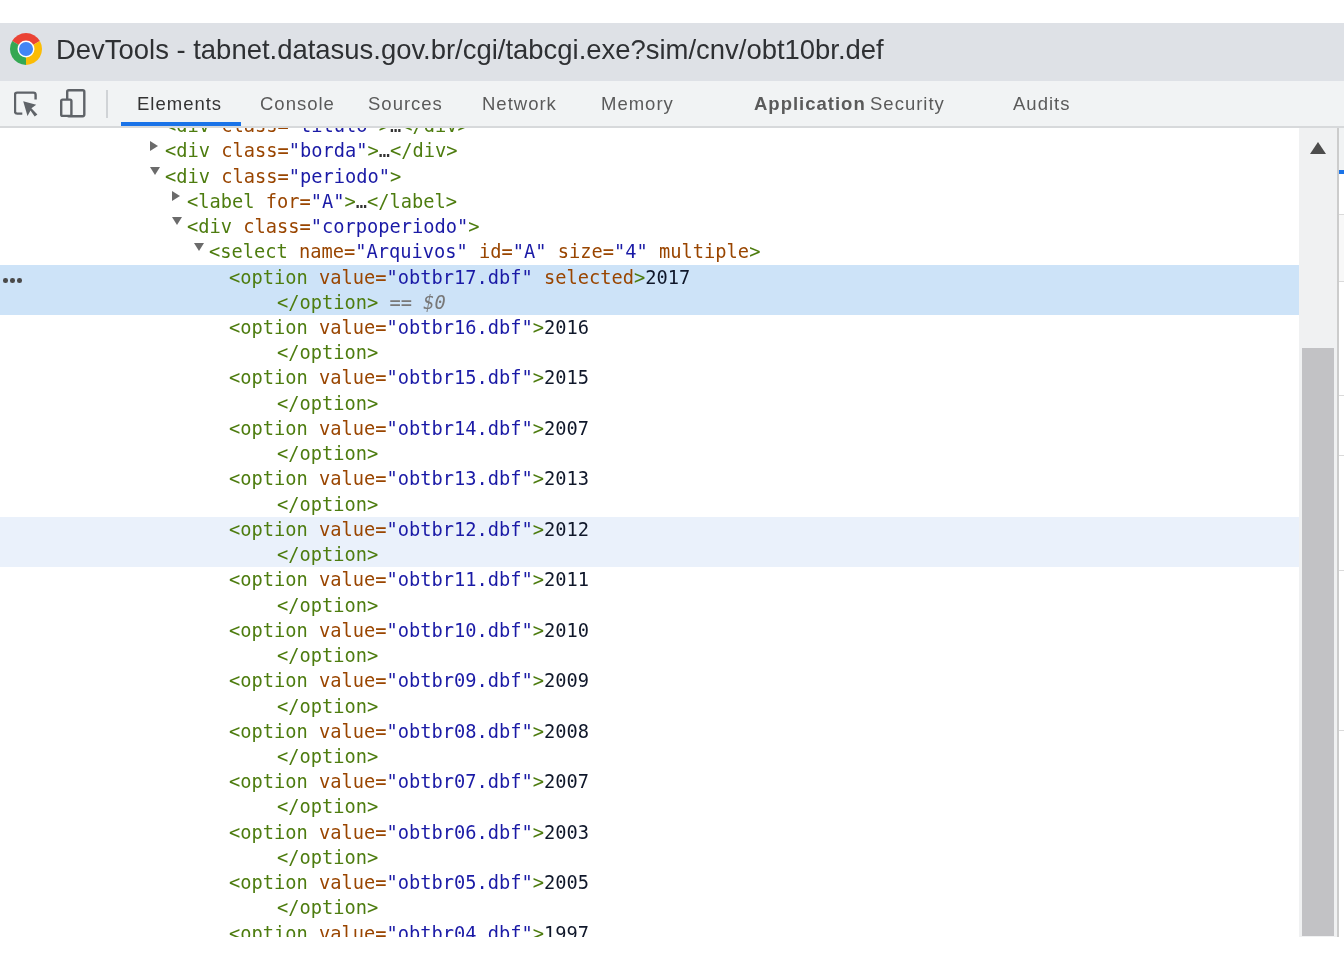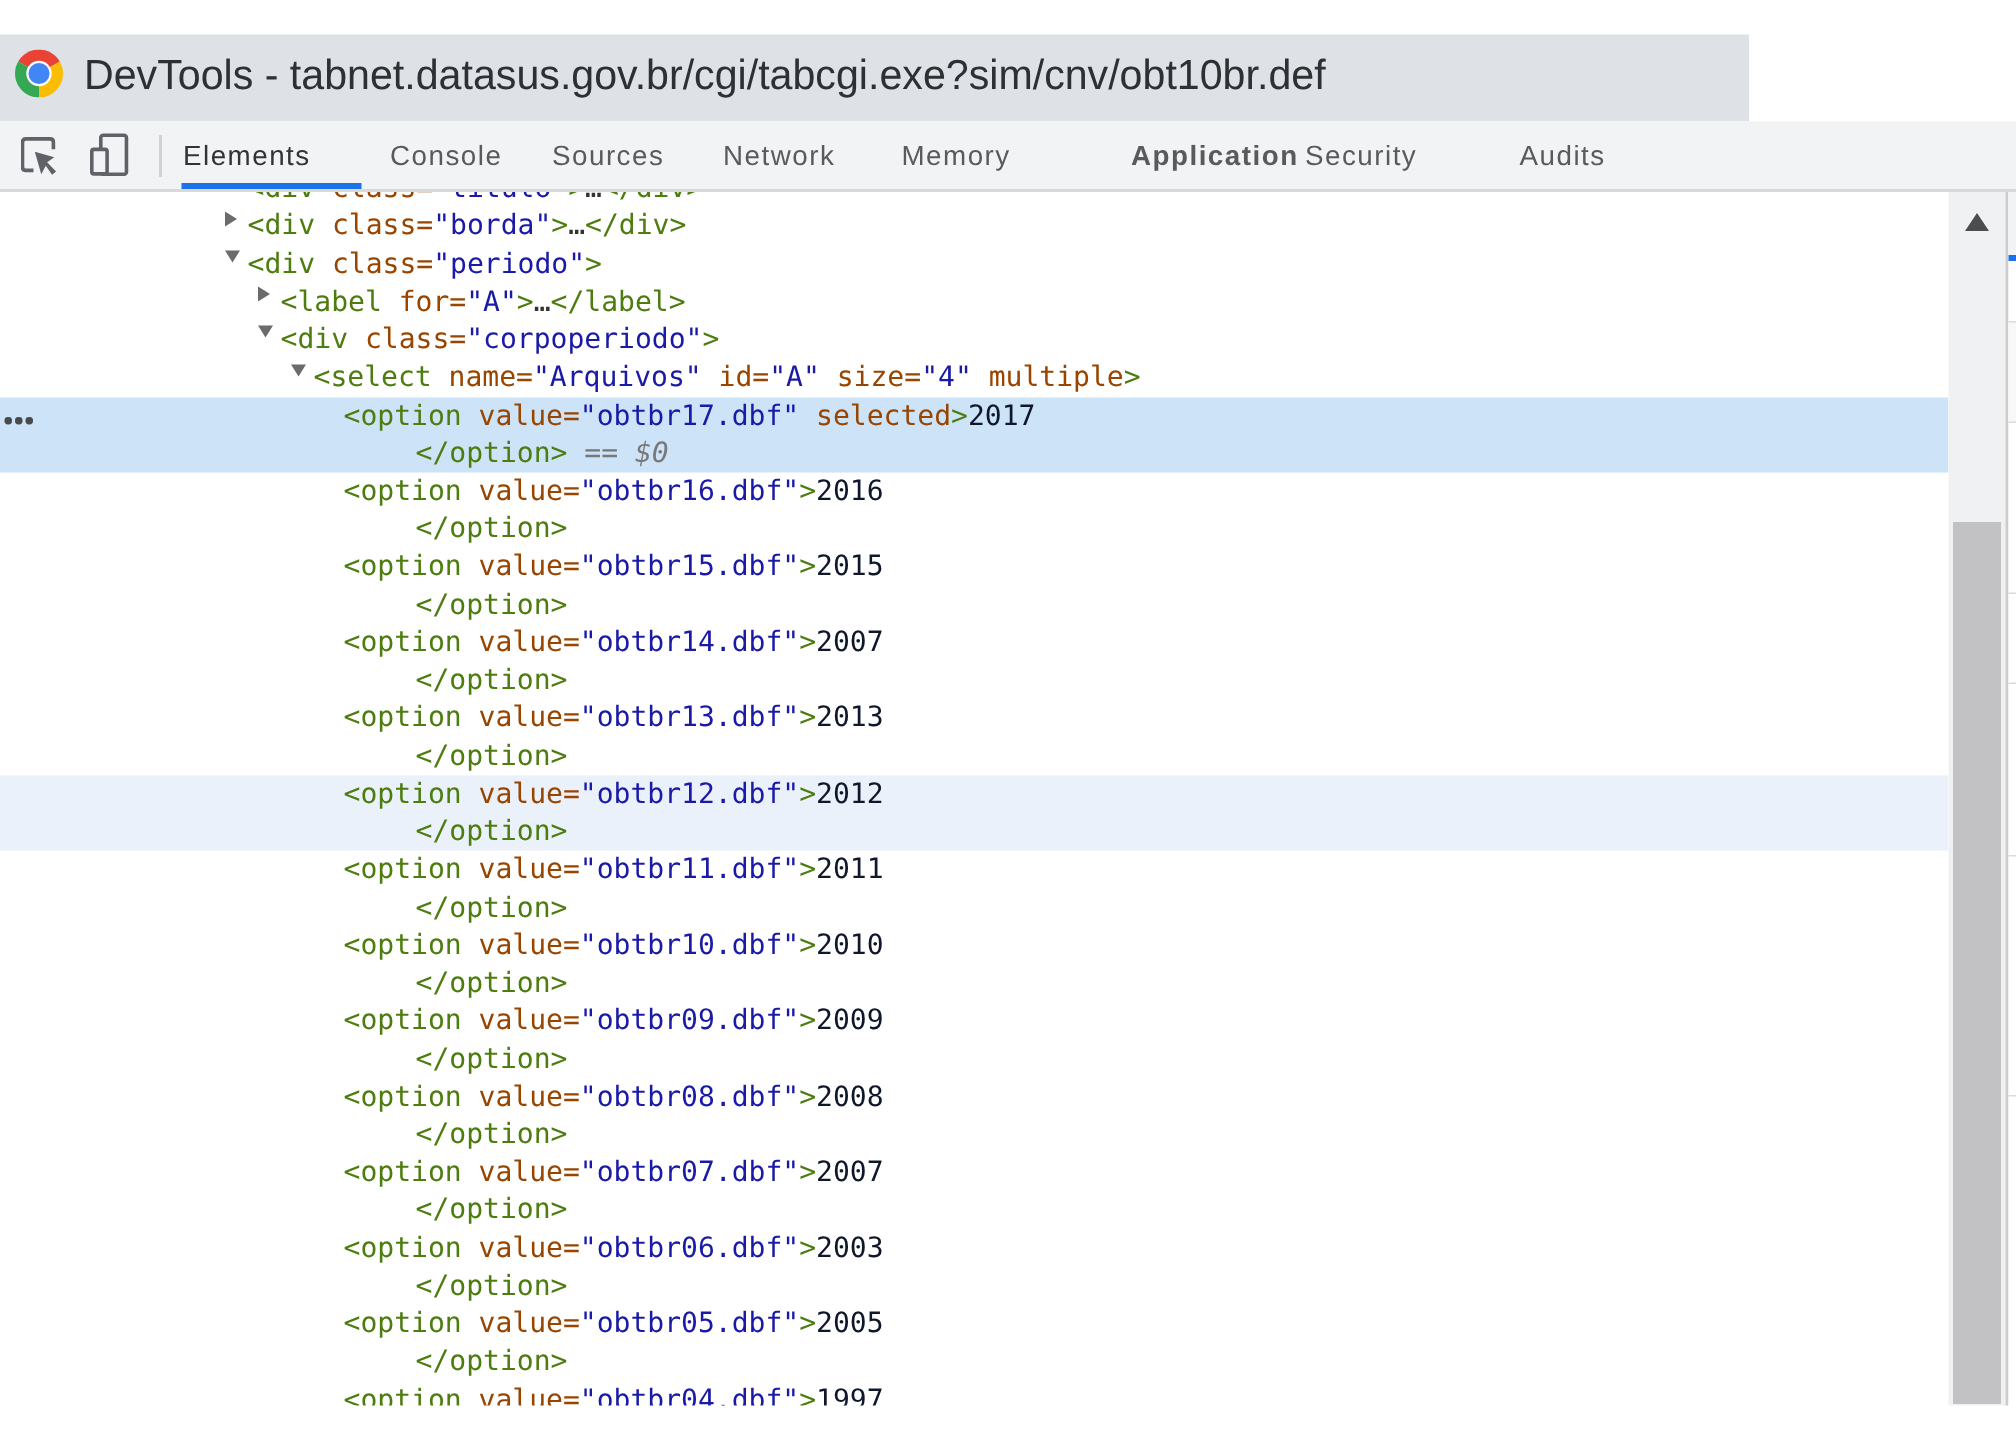--- a/index.html
+++ b/index.html
@@ -1,38 +1,38 @@
 <!DOCTYPE html>
 <html><head>
 <meta charset="utf-8">
 <style>
   * { margin:0; padding:0; box-sizing:border-box; }
   html,body { width:1344px; height:960px; background:#ffffff; overflow:hidden; position:relative;
               font-family:"Liberation Sans", sans-serif; }
 
   
-  .titlebar { position:absolute; left:0; top:23px; width:1166px; height:58px; background:#dee1e6; }
+  .titlebar { position:absolute; left:0; top:23px; width:1344px; height:58px; background:#dee1e6; }
   .chrome-icon { position:absolute; left:10px; top:10px; width:32px; height:32px; }
   .title-text { position:absolute; left:56px; top:0; height:58px; line-height:53px;
                 font-size:28px; color:#2e3033; white-space:nowrap;
                 transform:scaleX(0.98); transform-origin:0 0; }
 
   
   .toolbar { position:absolute; left:0; top:81px; width:1344px; height:47px; background:#f1f3f4; }
   .toolbar-border { position:absolute; left:0; bottom:0; width:100%; height:2px; background:#d7d9db; }
   .tb-icon { position:absolute; top:0; }
   .icon-inspect { left:14px; top:9px; }
   .icon-device  { left:57px; top:6px; }
   .tb-sep { position:absolute; left:106px; top:9px; width:2px; height:28px; background:#d0d3d6; }
 
   .tabs { position:absolute; left:0; top:0; height:47px; width:100%; }
   .tab { position:absolute; top:0; height:45px; display:flex; align-items:center;
          font-size:18.5px; letter-spacing:1.0px; color:#5a5a5a; white-space:nowrap; }
   .tab.selected { color:#333333; }
-  .tab:nth-child(1){ left:122px; }
+  .tab:nth-child(1){ left:137px; }
   .tab:nth-child(2){ left:260px; }
   .tab:nth-child(3){ left:368px; }
   .tab:nth-child(4){ left:482px; }
   .tab:nth-child(5){ left:601px; }
   .tab:nth-child(6){ left:754px;font-weight:bold; }
   .tab:nth-child(7){ left:870px; }
   .tab:nth-child(8){ left:1013px; }
   .tab:nth-child(9){ left:1128px; }
   .tab-underline { position:absolute; left:121px; top:41px; width:120px; height:4px; background:#1a73e8; }
 

